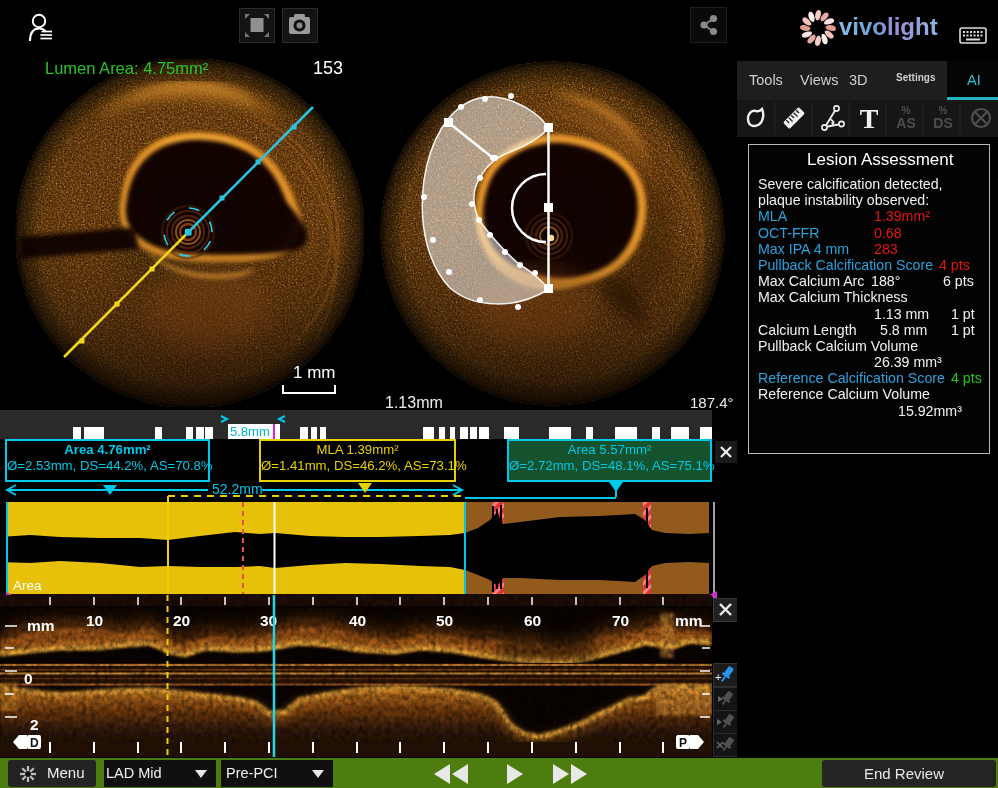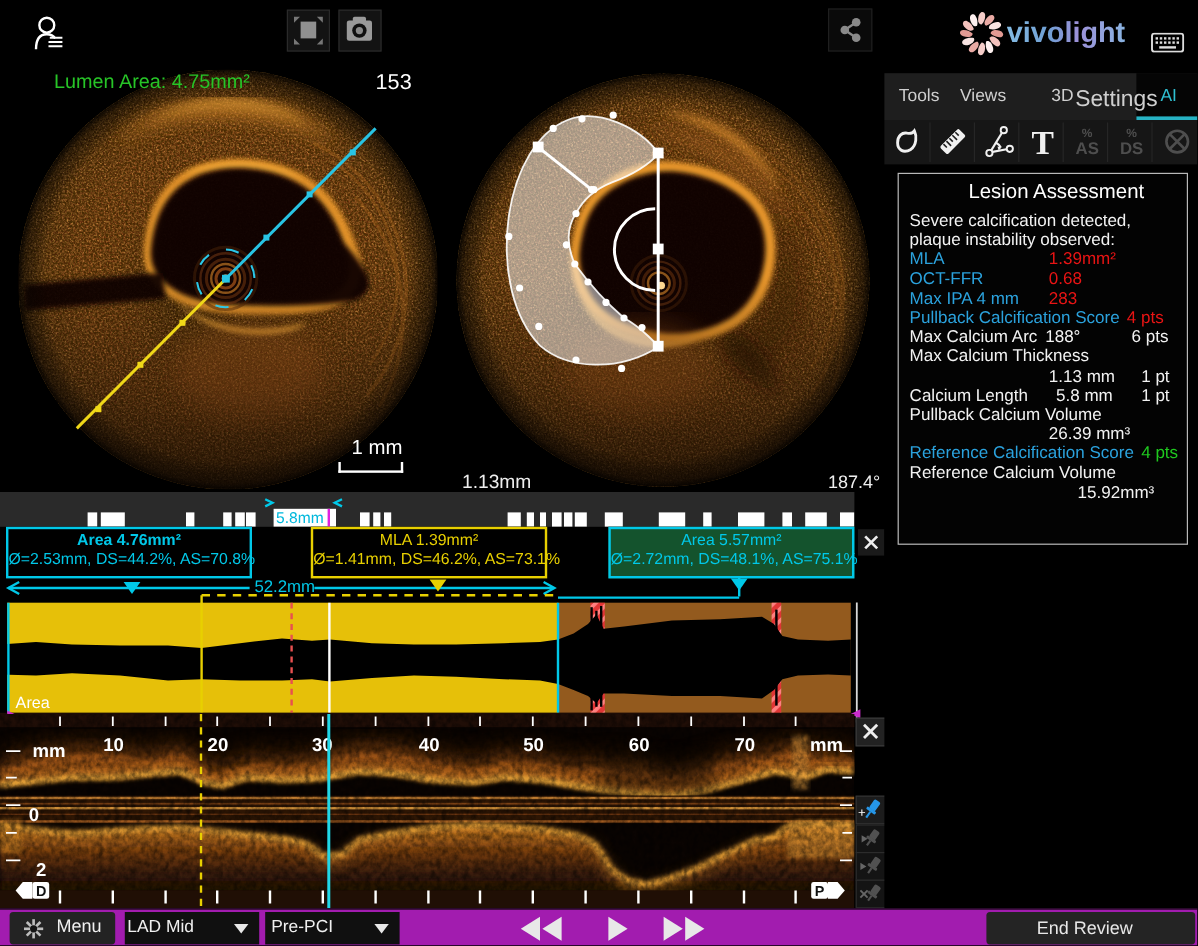--- a/index.html
+++ b/index.html
@@ -566,21 +566,21 @@
         <rect x="-4.5" y="0.5" width="9" height="2.5" rx="1" fill="#666"></rect>
         <line x1="0" y1="3" x2="0" y2="8" stroke="#666" stroke-width="1.8"></line>
       </g>
       <g stroke="#666" stroke-width="1.6">
           <line x1="3" y1="8" x2="9" y2="14"></line>
           <line x1="9" y1="8" x2="3" y2="14"></line>
         </g>
     </svg>
   </div>
 
-  <div class="abs" style="left:0;top:757px;width:998px;height:31px;background:#a21caf;border-top:1px solid #060606;z-index:9;">
+  <div class="abs" style="left:0;top:757px;width:998px;height:31px;background:#4d7c0f;border-top:1px solid #060606;z-index:9;">
     <div class="abs" style="left:8px;top:2px;width:88px;height:27px;background:#232323;border-radius:3px;"></div>
     <svg class="abs" style="left:18px;top:6px" width="20" height="20" viewBox="0 0 20 20">
       <g stroke="#cfcfcf" stroke-width="2.2" opacity="0.9">
         <line x1="10" y1="2" x2="10" y2="18"></line>
           <line x1="2" y1="10" x2="18" y2="10"></line>
         <line x1="4.3" y1="4.3" x2="15.7" y2="15.7"></line>
           <line x1="15.7" y1="4.3" x2="4.3" y2="15.7"></line>
       </g>
       <circle cx="10" cy="10" r="3" fill="#151515"></circle>
     </svg>
@@ -657,22 +657,22 @@
           <rect x="18" y="7.5" width="2" height="2"></rect>
           <rect x="21.5" y="7.5" width="2" height="2"></rect>
         <rect x="7" y="11.5" width="14" height="2"></rect>
       </g>
     </svg>
 
     <div class="abs" style="left:0;top:61px;width:261px;height:39px;background:#1e1e1e;"></div>
     <div class="abs" style="left:210px;top:61px;width:51px;height:36px;background:#050505;border-bottom:3px solid #27b3c4;"></div>
     <div class="txt" style="left:12px;top:72px;font-size:14.5px;color:#cfcfcf;">Tools</div>
     <div class="txt" style="left:63px;top:72px;font-size:14.5px;color:#cfcfcf;">Views</div>
-    <div class="txt" style="left:139px;top:72px;font-size:14.5px;color:#cfcfcf;">3D</div>
-    <div class="txt" style="left:159px;top:72px;font-size:19px;color:#cfcfcf;">Settings</div>
+    <div class="txt" style="left:112px;top:72px;font-size:14.5px;color:#cfcfcf;">3D</div>
+    <div class="txt" style="left:159px;top:72px;font-size:10px;color:#cfcfcf;font-weight:bold;">Settings</div>
     <div class="txt" style="left:230px;top:72px;font-size:14.5px;color:#2fc0d2;">AI</div>
 
     <div class="abs" style="left:0;top:100px;width:261px;height:37px;background:#161616;">
       <svg width="261" height="37" viewBox="0 0 261 37">
         <g stroke="#262626" stroke-width="1">
           <line x1="38" y1="2" x2="38" y2="35"></line>
             <line x1="75" y1="2" x2="75" y2="35"></line>
           <line x1="112" y1="2" x2="112" y2="35"></line>
             <line x1="149" y1="2" x2="149" y2="35"></line>
           <line x1="186" y1="2" x2="186" y2="35"></line>

